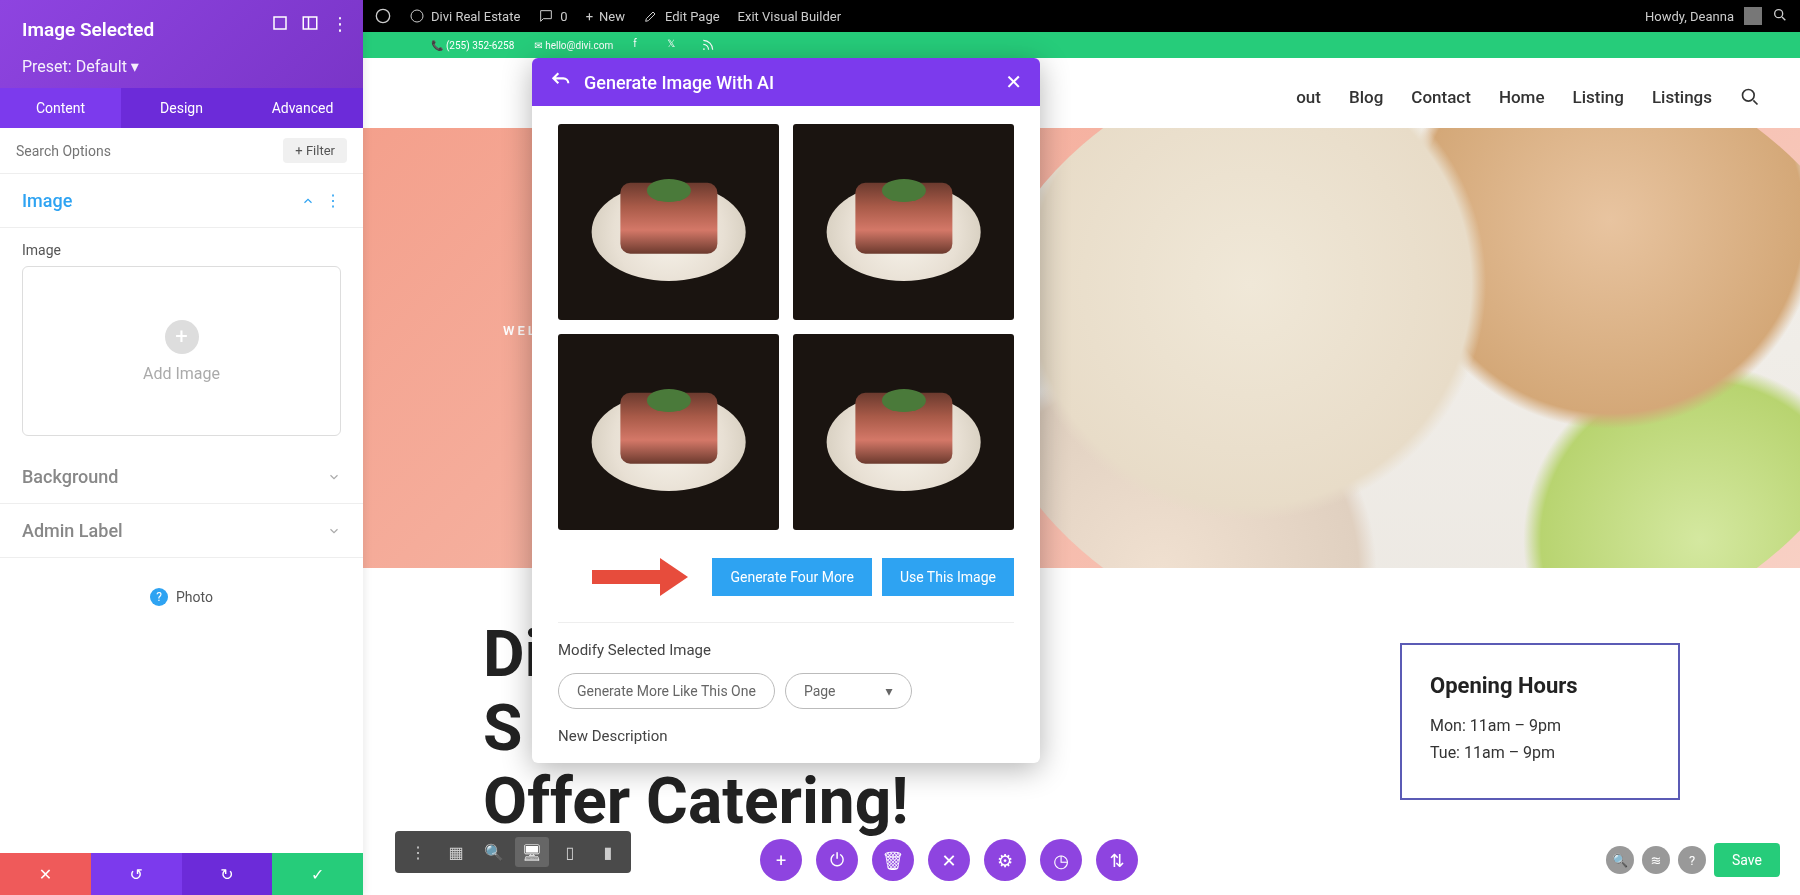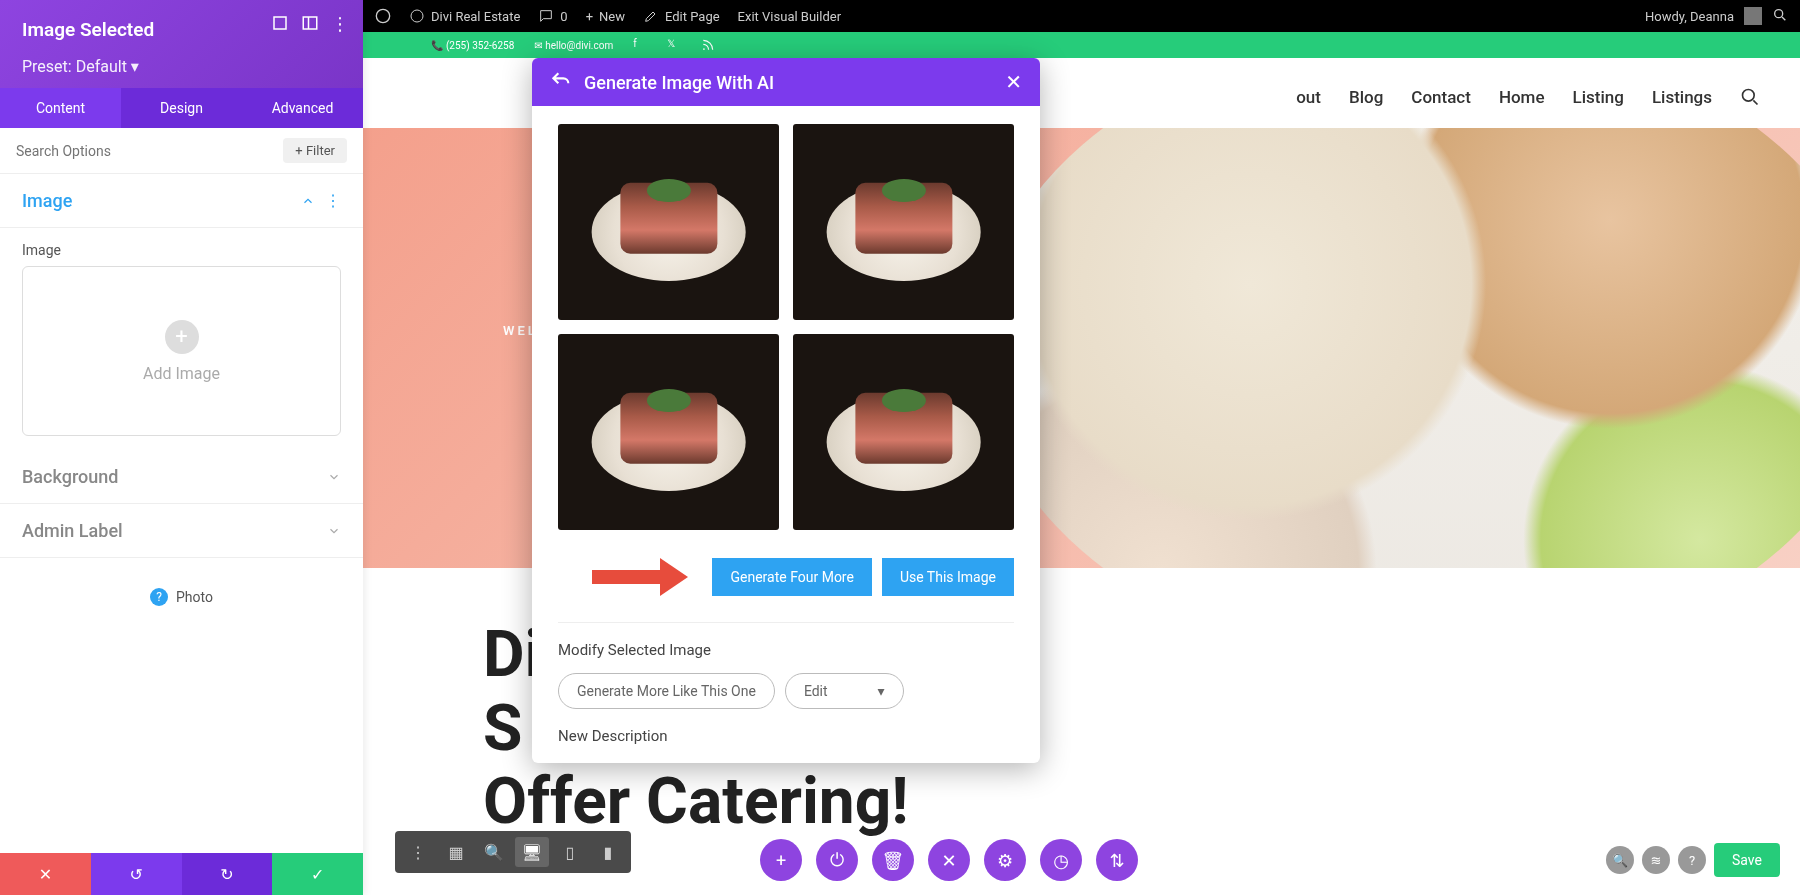--- a/index.html
+++ b/index.html
@@ -224,20 +224,25 @@
   <div class="food"></div>
   <div class="wel">WEL</div>
 </div>
 
 <div class="below">
   <div class="headline">
     <span>Di</span><span style="margin-left:440px">a</span><br>
     <span>S</span><br>
     <span>Offer Catering!</span>
   </div>
+  <div class="hours-card">
+    <div class="hours-title">Opening Hours</div>
+    <div class="hours-row">Mon: 11am – 9pm</div>
+    <div class="hours-row">Tue: 11am – 9pm</div>
+  </div>
 </div>
 
 <div class="modal">
   <div class="modal-head">
     <span style="cursor:pointer"><svg width="20" height="20" viewBox="0 0 24 24">
           <path d="M10 4l-6 6 6 6M4 10h12a6 6 0 016 6" fill="none" stroke="#fff" stroke-width="2.5"></path>
         </svg></span>
     <span class="modal-title">Generate Image With AI</span>
     <span class="modal-close">✕</span>
   </div>
@@ -267,21 +272,21 @@
     <div class="btn-row">
       <div class="arrow"></div>
       <button class="btn primary">Generate Four More</button>
       <button class="btn primary">Use This Image</button>
     </div>
     <div class="mod-section">
       <div class="mod-label">Modify Selected Image</div>
       <div class="mod-row">
         <div class="pill">Generate More Like This One</div>
         <div class="select">
-            <span>Edit</span>
+            <span>Page</span>
             <span>▾</span>
           </div>
       </div>
       <div class="new-desc">New Description</div>
     </div>
   </div>
 </div>
 
 <div class="device-bar">
   <span>⋮</span>

